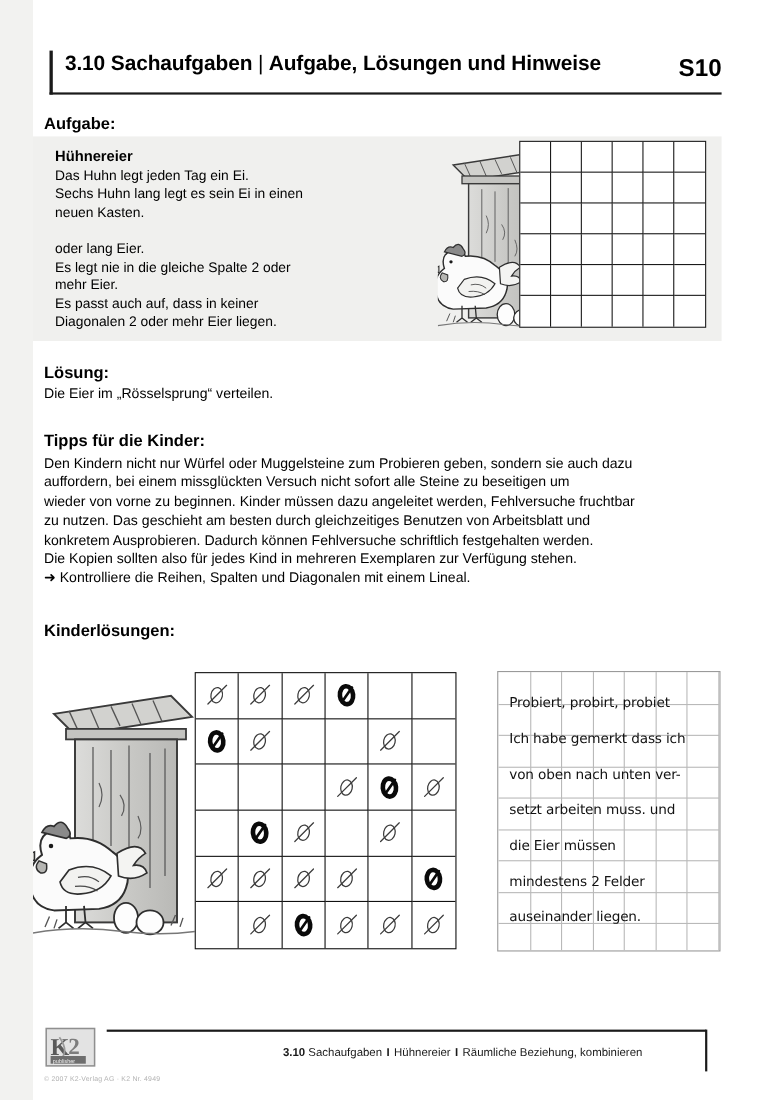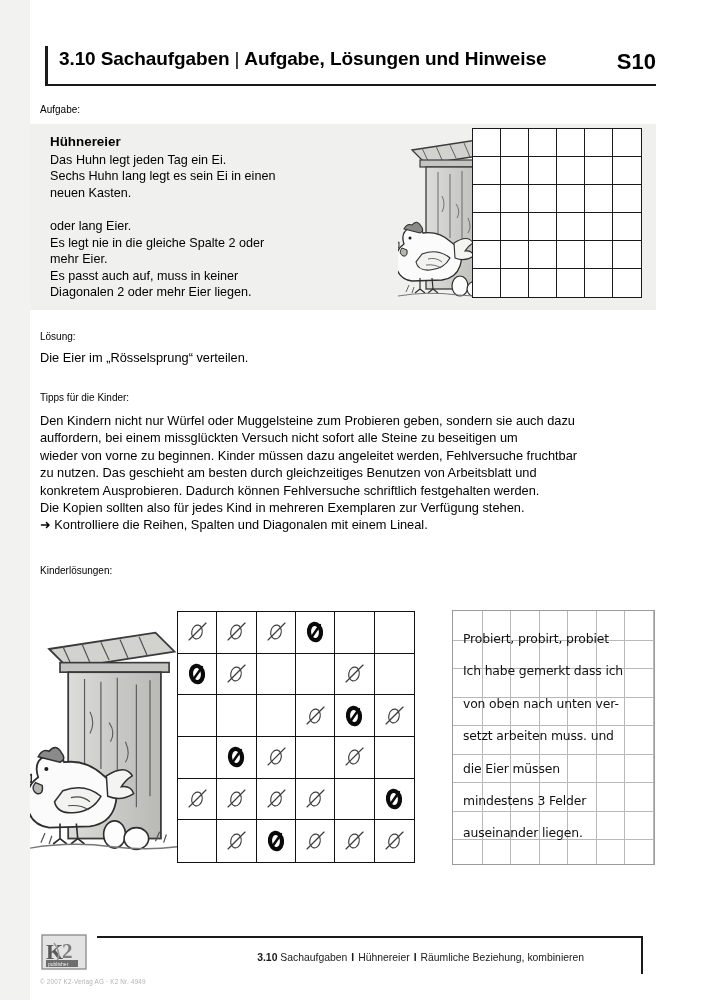--- a/index.html
+++ b/index.html
@@ -60,22 +60,22 @@
   .header-code {
     position: absolute;
     right: 2px; top: 3px;
     font-size: 22px;
     font-weight: bold;
   }
 
   
   .sec-label {
     position: absolute;
-    font-size: 10px;
-    font-weight: normal;
+    font-size: 15px;
+    font-weight: bold;
   }
 
   
   .task-box {
     position: absolute;
     left: 30px; top: 124px;
     width: 628px; height: 186px;
     background: #f0f0ee;
   }
   .task-text {
@@ -242,21 +242,21 @@
 
     <div class="task-text">
       <span class="task-title">Hühnereier</span>
       <span>Das Huhn legt jeden Tag ein Ei.</span><br>
       <span>Sechs Huhn lang legt es sein Ei in einen</span><br>
       <span>neuen Kasten.</span><br>
       <br>
       <span>oder lang Eier.</span><br>
       <span>Es legt nie in die gleiche Spalte 2 oder</span><br>
       <span>mehr Eier.</span><br>
-      <span>Es passt auch auf, muss in keiner</span><br>
+      <span>Es passt auch auf, dass in keiner</span><br>
       <span>Diagonalen 2 oder mehr Eier liegen.</span>
     </div>
 
     <svg class="illus" style="left:368px; top:2px;" width="110" height="180" viewBox="0 0 110 180">
       <defs>
         <linearGradient id="woodg" x1="0" y1="0" x2="1" y2="0">
           <stop offset="0" stop-color="#dcdcda"></stop>
           <stop offset="0.5" stop-color="#c9c9c6"></stop>
           <stop offset="1" stop-color="#b9b9b6"></stop>
         </linearGradient>
@@ -573,21 +573,21 @@
       <div class="sq-h" style="top: 114px;"></div>
       <div class="sq-h" style="top: 142.5px;"></div>
       <div class="sq-h" style="top: 171px;"></div>
       <div class="sq-h" style="top: 199.5px;"></div>
       <div class="sq-h" style="top: 228px;"></div>
       <div class="hw-line" style="top: 20px;">Probiert, probirt, probiet</div>
       <div class="hw-line" style="top: 52.4px;">Ich habe gemerkt dass ich</div>
       <div class="hw-line" style="top: 84.8px;">von oben nach unten ver-</div>
       <div class="hw-line" style="top: 117.2px;">setzt arbeiten muss. und</div>
       <div class="hw-line" style="top: 149.6px;">die Eier müssen</div>
-      <div class="hw-line" style="top: 182px;">mindestens 3 Felder</div>
+      <div class="hw-line" style="top: 182px;">mindestens 2 Felder</div>
       <div class="hw-line" style="top: 214.4px;">auseinander liegen.</div>
     </div>
 
   <div class="footer-rule-top"></div>
   <div class="footer-rule-right"></div>
 
   <svg class="logo" viewBox="0 0 50 40">
     <rect x="2" y="2" width="44" height="34" fill="#e3e3e3" stroke="#8f8f8f" stroke-width="1.4"></rect>
     <text x="6" y="26" font-family="Liberation Serif, serif" font-size="22" font-weight="bold" fill="#5a5a5a">K</text>
     <text x="22" y="25" font-family="Liberation Serif, serif" font-size="21" font-weight="bold" fill="#7d7d7d">2</text>

